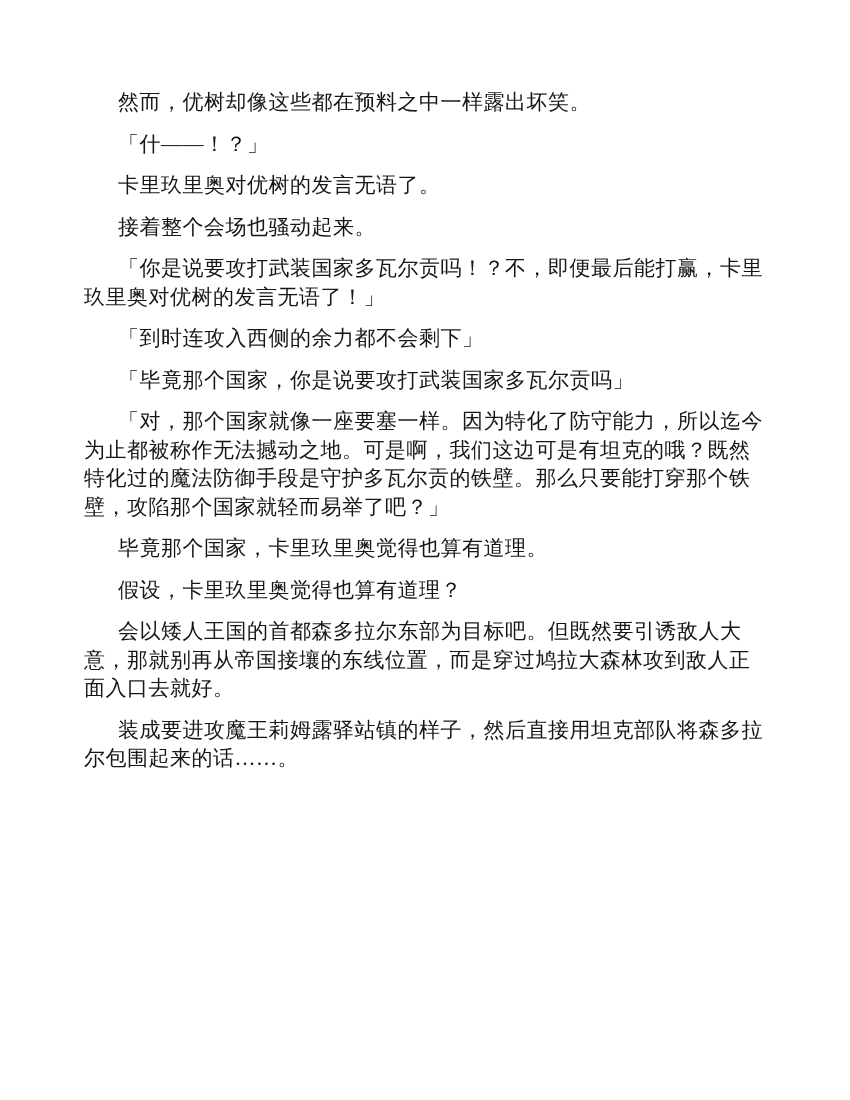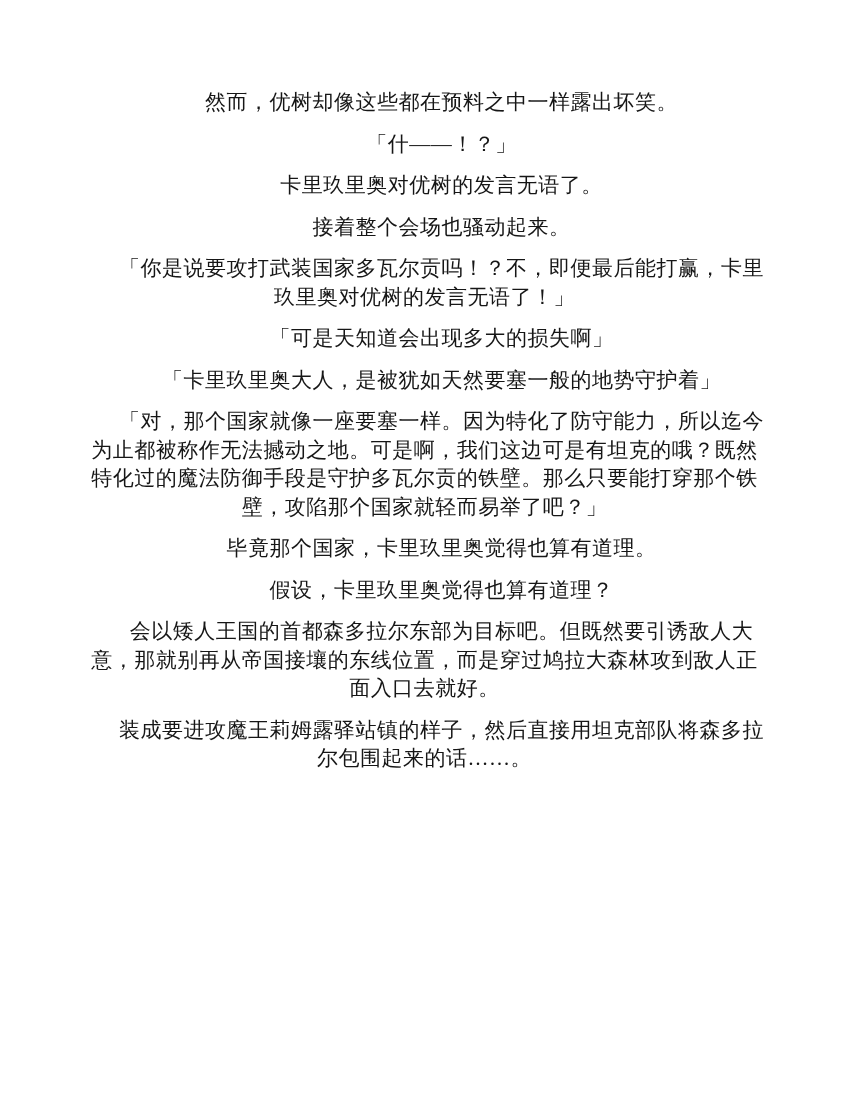--- a/index.html
+++ b/index.html
@@ -21,35 +21,35 @@
     left: 84px;
     width: 681px;
   }
   .para {
     margin: 0 0 13px 0;
     font-size: 21px;
     line-height: 28.5px;
     text-indent: 34px;
     color: #161616;
     letter-spacing: 0.5px;
-    text-align: center;
+    text-align: left;
     word-break: break-all;
   }
 </style>
 </head>
 <body>
 
 <div class="page">
   <div class="text-block" id="paragraph-list">
       <p class="para">然而，优树却像这些都在预料之中一样露出坏笑。</p>
       <p class="para">「什——！？」</p>
       <p class="para">卡里玖里奥对优树的发言无语了。</p>
       <p class="para">接着整个会场也骚动起来。</p>
       <p class="para">「你是说要攻打武装国家多瓦尔贡吗！？不，即便最后能打赢，卡里玖里奥对优树的发言无语了！」</p>
-      <p class="para">「可是天知道会出现多大的损失啊」</p>
-      <p class="para">「卡里玖里奥大人，是被犹如天然要塞一般的地势守护着」</p>
+      <p class="para">「到时连攻入西侧的余力都不会剩下」</p>
+      <p class="para">「毕竟那个国家，你是说要攻打武装国家多瓦尔贡吗」</p>
       <p class="para">「对，那个国家就像一座要塞一样。因为特化了防守能力，所以迄今为止都被称作无法撼动之地。可是啊，我们这边可是有坦克的哦？既然特化过的魔法防御手段是守护多瓦尔贡的铁壁。那么只要能打穿那个铁壁，攻陷那个国家就轻而易举了吧？」</p>
       <p class="para">毕竟那个国家，卡里玖里奥觉得也算有道理。</p>
       <p class="para">假设，卡里玖里奥觉得也算有道理？</p>
       <p class="para">会以矮人王国的首都森多拉尔东部为目标吧。但既然要引诱敌人大意，那就别再从帝国接壤的东线位置，而是穿过鸠拉大森林攻到敌人正面入口去就好。</p>
       <p class="para">装成要进攻魔王莉姆露驿站镇的样子，然后直接用坦克部队将森多拉尔包围起来的话……。</p>
     </div>
 </div>
 
 </body></html>

